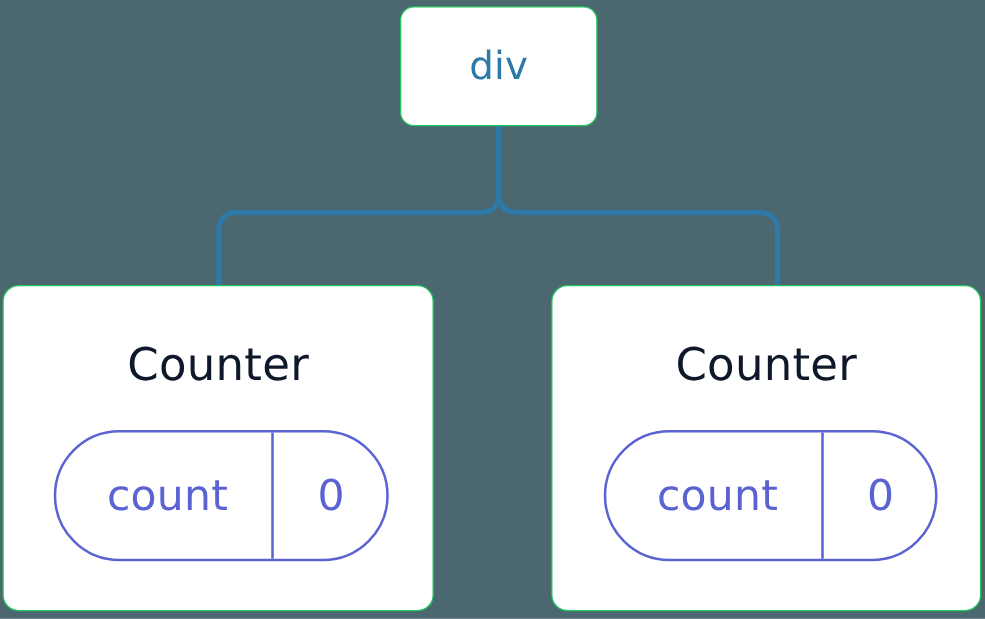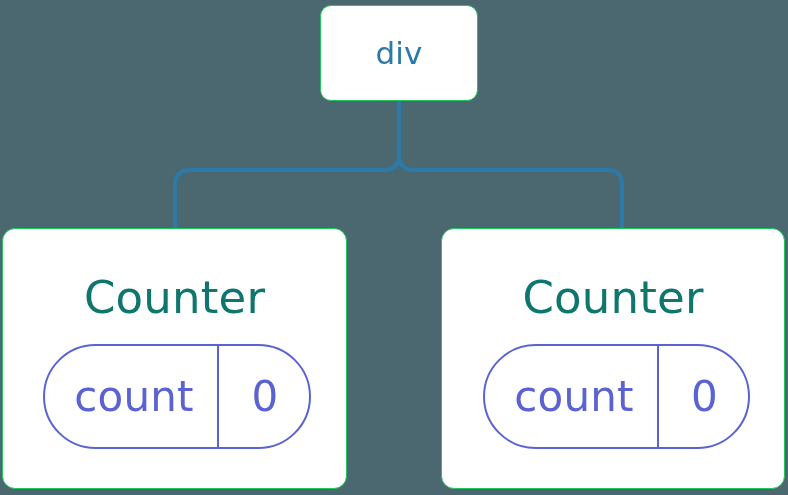--- a/index.html
+++ b/index.html
@@ -66,22 +66,22 @@
   }
   #component-node-0 { left: 2px;   width: 345px; }
   #component-node-1 { left: 441px; width: 344px; }
 
   .component-title {
     position: absolute;
     left: 0;
     right: 0;
     top: 46px;
     text-align: center;
-    color: #0f766e;
-    font-size: 45px;
+    color: #0f172a;
+    font-size: 36px;
     line-height: 1;
     letter-spacing: 0.2px;
   }
 
   
   .state-pill {
     position: absolute;
     top: 115px;
     height: 105px;
     border: 2px solid #5b63d3;
@@ -108,21 +108,21 @@
   .pill-value {
     flex: 1 1 auto;
     display: flex;
     align-items: center;
     justify-content: center;
   }
 
   .pill-key-text,
   .pill-value-text {
     color: #5b63d3;
-    font-size: 42px;
+    font-size: 34px;
     line-height: 1;
     letter-spacing: 0.2px;
   }
   .pill-key-text   { padding-left: 6px; }
   .pill-value-text { padding-left: 2px; }
 </style>
 </head>
 <body>
 
 <div id="canvas">

